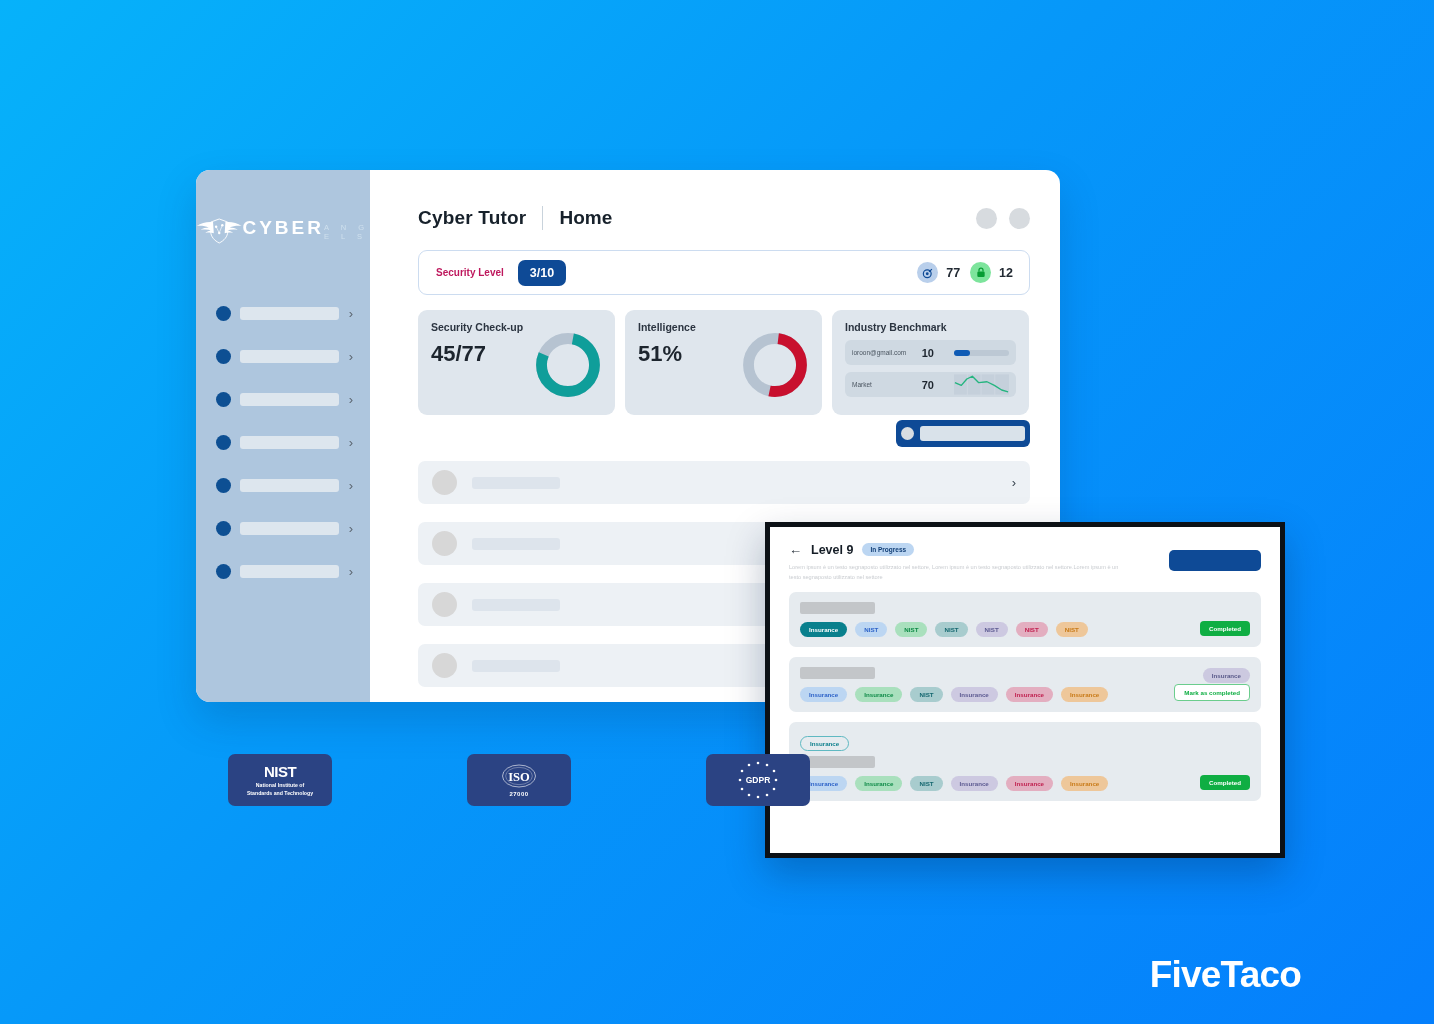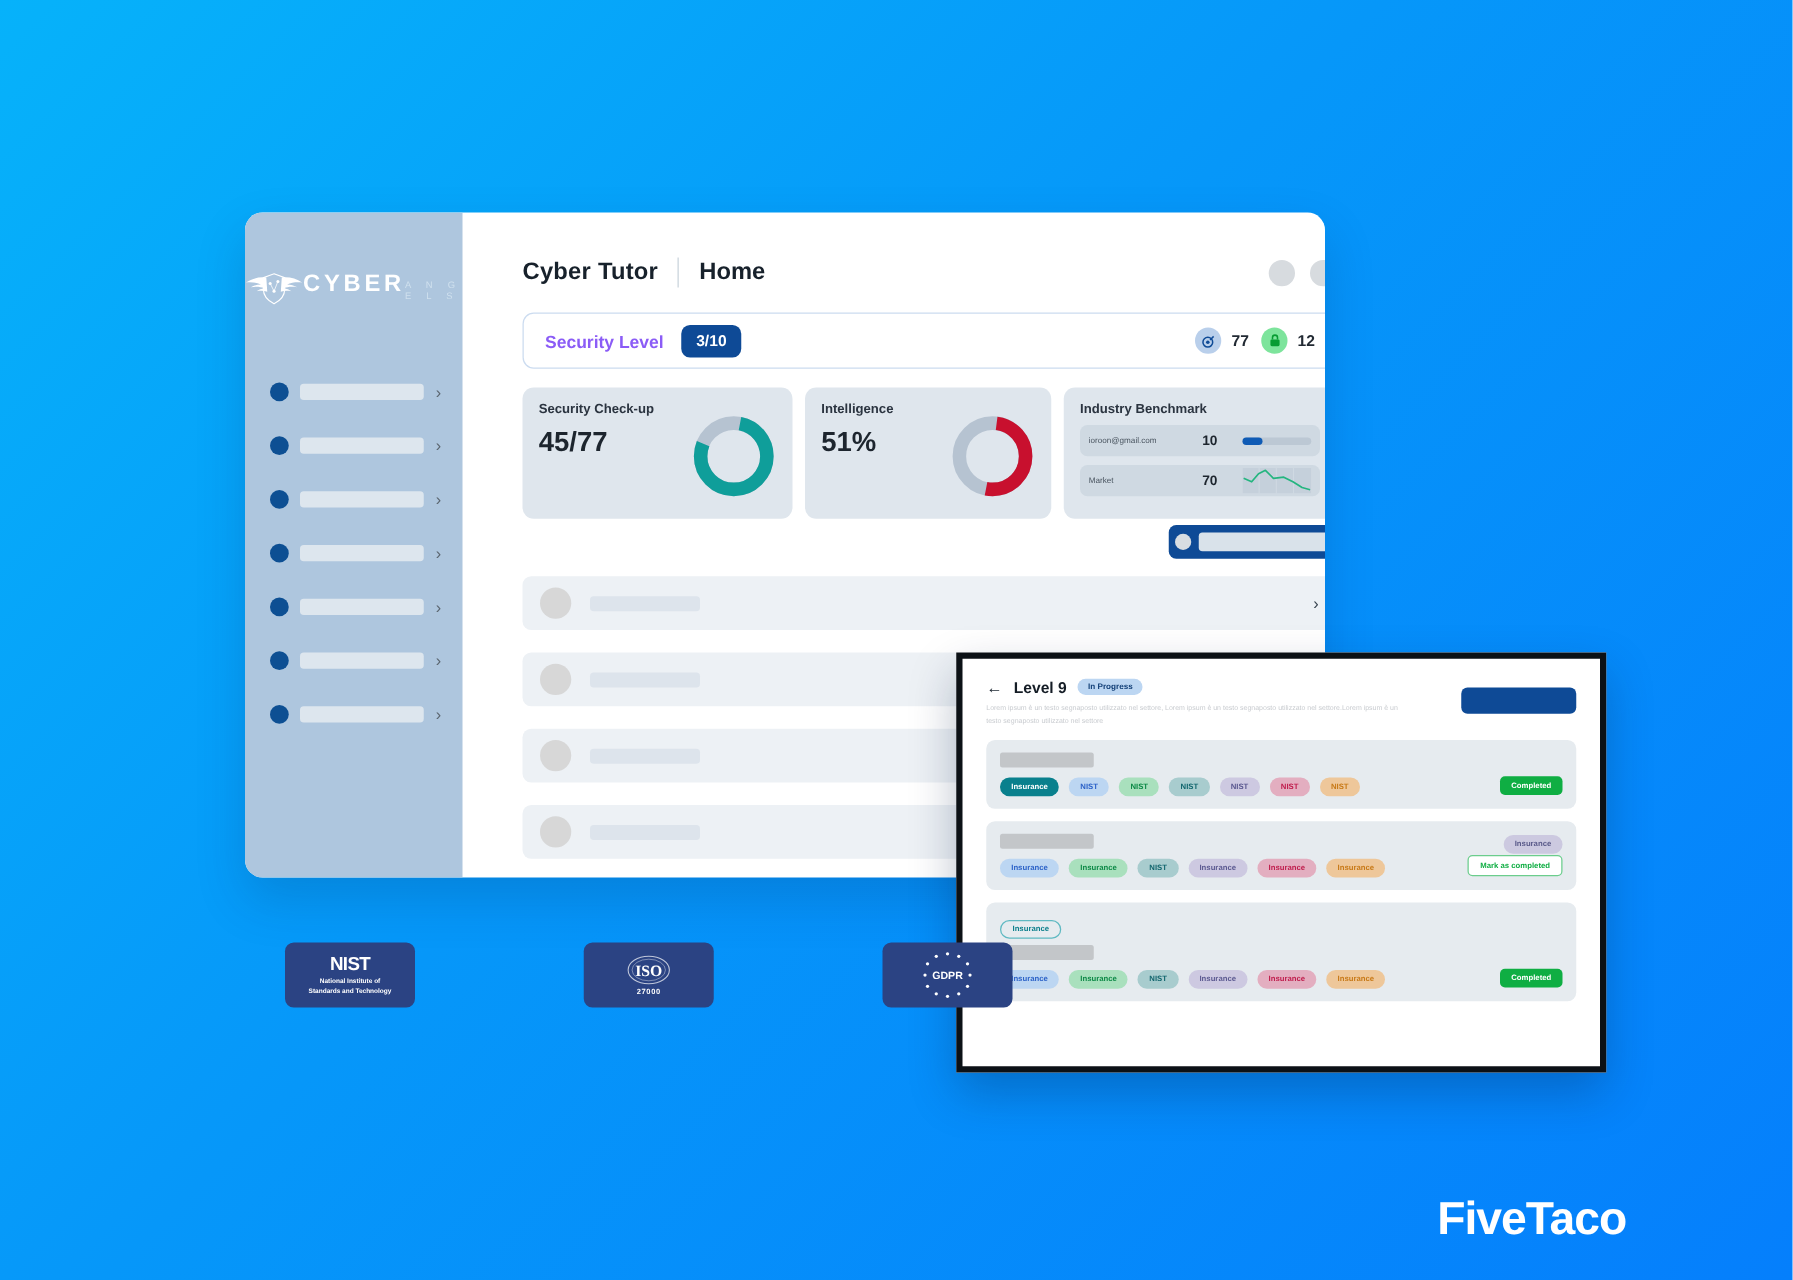--- a/index.html
+++ b/index.html
@@ -78,21 +78,21 @@
   
   .seclevel {
     margin-top: 20px;
     height: 45px;
     border: 1px solid #ccdcf0;
     border-radius: 9px;
     display: flex; align-items: center;
     padding: 0 16px 0 17px;
     background: #fff;
   }
-  .seclevel-label { font-size: 14px; font-weight: 700; color: #8b5cf6; }
+  .seclevel-label { font-size: 10px; font-weight: 700; color: #be185d; }
   .seclevel-pill {
     margin-left: 14px;
     background: #0e4a96; color: #fff;
     font-size: 12.5px; font-weight: 700;
     padding: 6px 12px; border-radius: 7px;
   }
   .seclevel-stats { margin-left: auto; display: flex; align-items: center; gap: 10px; }
   .stat { display: flex; align-items: center; gap: 8px; }
   .stat-ic {
     width: 21px; height: 21px; border-radius: 50%;
@@ -102,23 +102,23 @@
   .stat-ic.green { background: #7de49c; }
   .stat-val { font-size: 12.5px; font-weight: 700; color: #222a33; }
 
   
   .cards { display: flex; gap: 10px; margin-top: 15px; }
   .card {
     background: #dfe6ed; border-radius: 9px;
     height: 105px; padding: 11px 13px;
     position: relative; overflow: hidden;
   }
-  .card.w1 { width: 216px; }
+  .card.w1 { width: 197px; }
   .card.w2 { width: 197px; }
-  .card.w3 { width: 218px; }
+  .card.w3 { width: 197px; }
   .card-title { font-size: 10.5px; font-weight: 700; color: #2b3440; }
   .card-big { font-size: 22px; font-weight: 700; color: #1d252e; margin-top: 8px; }
   .donut { position: absolute; right: 12px; top: 20px; width: 70px; height: 70px; }
 
   .bench-row {
     display: flex; align-items: center;
     background: #cfd9e2; border-radius: 6px;
     height: 25px; margin-top: 7px; padding: 0 7px;
   }
   .bench-name { font-size: 6.5px; color: #4a5560; flex: 1; }

